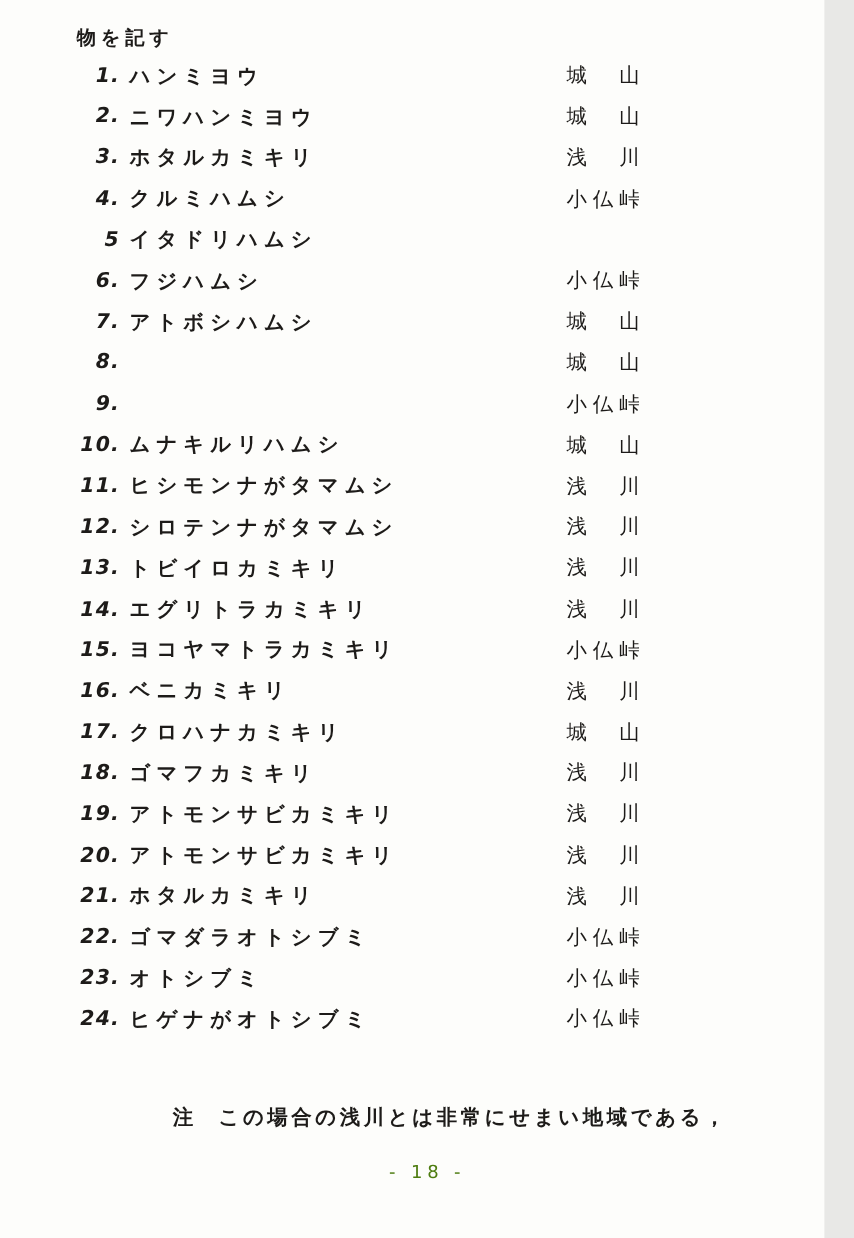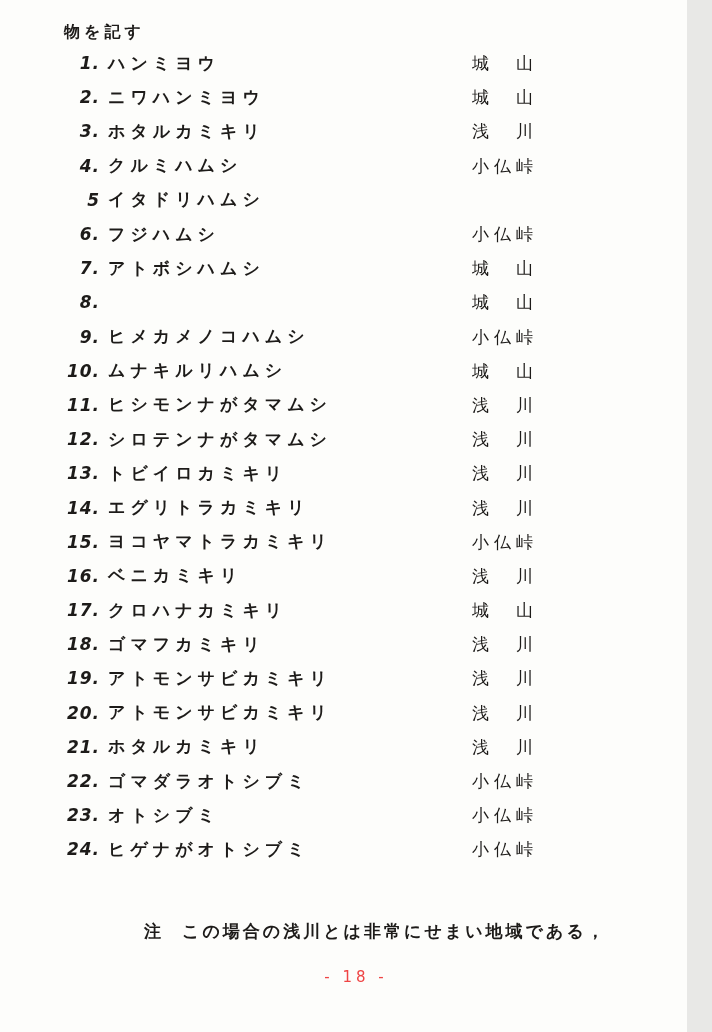--- a/index.html
+++ b/index.html
@@ -78,21 +78,21 @@
     margin-right: 18px;
   }
   .page-number {
     position: absolute;
     left: 0;
     top: 968px;
     width: 712px;
     text-align: center;
     font-size: 15px;
     letter-spacing: 4px;
-    color: #ef4444;
+    color: #4d7c0f;
   }
 </style>
 </head>
 <body>
 
 <div class="page">
 
   <div class="header-line">物を記す</div>
 
   <div class="list" id="species-list">
@@ -138,21 +138,20 @@
       <span class="loc">城　山</span>
     </div>
 
     <div class="row">
       <span class="num">8.</span>
       <span class="loc">城　山</span>
     </div>
 
     <div class="row">
       <span class="num">9.</span>
-      <span class="name">ヒメカメノコハムシ</span>
       <span class="loc">小仏峠</span>
     </div>
 
     <div class="row">
       <span class="num">10.</span>
       <span class="name">ムナキルリハムシ</span>
       <span class="loc">城　山</span>
     </div>
 
     <div class="row">

